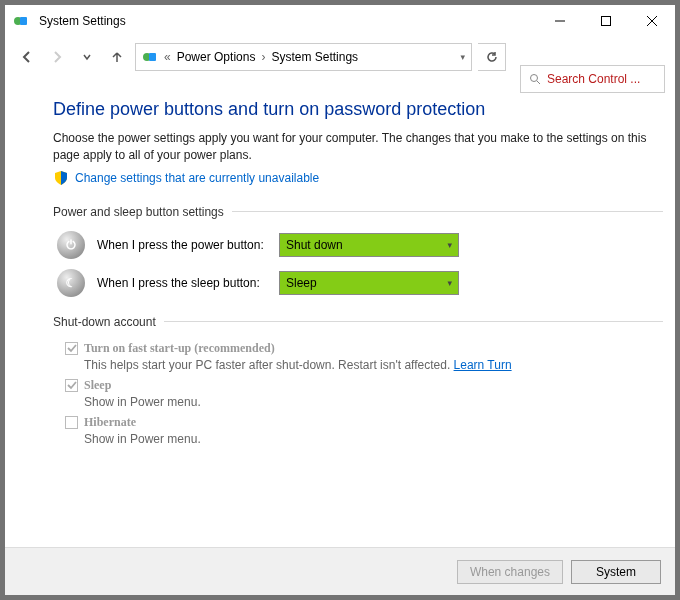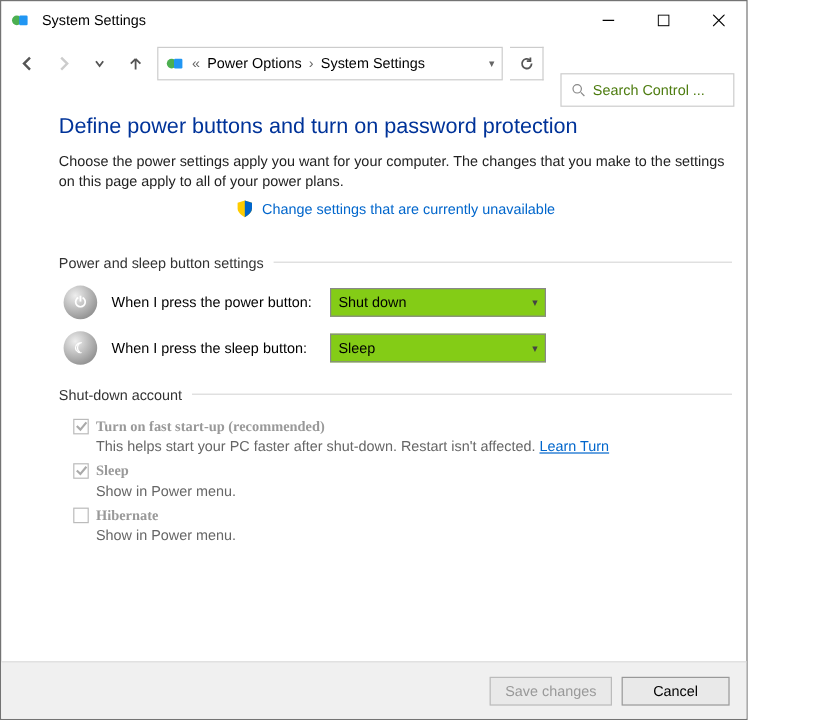--- a/index.html
+++ b/index.html
@@ -1,36 +1,36 @@
 <!DOCTYPE html>
 <html><head>
 <meta charset="utf-8">
 <style>
   * { box-sizing: border-box; font-family: "Segoe UI", Tahoma, sans-serif; font-size: 12px; }
   body { margin: 0; background: #fff; width: 680px; height: 600px; overflow: hidden; position: relative; }
-  .window { width: 623px; height: 600px; border: 1px solid #737373; display: flex; flex-direction: column; }
+  .window { width: 680px; height: 600px; border: 5px solid #737373; display: flex; flex-direction: column; }
   .titlebar { height: 32px; display: flex; align-items: center; padding: 0 0 0 8px; }
   .titlebar .title { flex: 1; padding-left: 4px; }
   .app-icon { width: 16px; height: 16px; margin-right: 6px; }
   .win-controls { display: flex; height: 100%; }
   .win-btn { width: 46px; height: 32px; display: flex; align-items: center; justify-content: center; }
   .navbar { height: 40px; display: flex; align-items: center; padding: 0 10px; gap: 6px; }
   .nav-btn { width: 24px; height: 24px; display: flex; align-items: center; justify-content: center; color: #555; }
   .nav-btn.disabled { color: #bbb; }
   .addr-box { flex: 1; height: 28px; border: 1px solid #ccc; display: flex; align-items: center; padding: 0 6px; gap: 6px; background: #fff; }
   .addr-box .bc { color: #000; }
   .addr-box .sep { color: #666; }
   .addr-box .filler { flex: 1; }
   .addr-box .v { color: #666; font-size: 9px; }
   .refresh { width: 28px; height: 28px; border: 1px solid #ccc; border-left: none; display: flex; align-items: center; justify-content: center; color: #555; }
-  .search { width: 145px; height: 28px; border: 1px solid #ccc; margin-left: 8px; display: flex; align-items: center; padding: 0 8px; color: #4d7c0f; gap: 6px; background: #fff; margin-top: 44px; }
+  .search { width: 145px; height: 28px; border: 1px solid #ccc; margin-left: 8px; display: flex; align-items: center; padding: 0 8px; color: #b91c1c; gap: 6px; background: #fff; margin-top: 44px; }
   .content { flex: 1; padding: 18px 12px 0 48px; overflow: hidden; }
   h1 { color: #003399; font-weight: 400; font-size: 18px; margin: 4px 0 10px 0; }
   .desc { color: #222; line-height: 1.4; margin-bottom: 6px; }
-  .link-row { display: flex; align-items: center; gap: 6px; margin-bottom: 30px; justify-content: center; }
+  .link-row { display: flex; align-items: center; gap: 6px; margin-bottom: 19px; }
   .shield { width: 16px; height: 16px; }
   a.link { color: #0066cc; text-decoration: none; }
   a.link.u { text-decoration: underline; }
   .group-label { display: flex; align-items: center; color: #333; margin: 8px 0 12px 0; text-align: center; }
   .group-label span { padding-right: 8px; }
   .group-label::after { content: ""; flex: 1; height: 1px; background: #d9d9d9; }
   .row { display: flex; align-items: center; margin: 10px 0 10px 4px; gap: 12px; }
   .circ-icon { width: 28px; height: 28px; border-radius: 50%; background: radial-gradient(circle at 35% 30%, #eee, #777); display: flex; align-items: center; justify-content: center; color: #fff; font-weight: bold; }
   .row-label { width: 170px; }
   .select { width: 180px; height: 24px; border: 1px solid #888; background: #84cc16; display: flex; align-items: center; justify-content: space-between; padding: 0 6px; }
@@ -188,16 +188,16 @@
     <div class="chk dis"></div>
     <div class="chk-body dis">
       <span class="t">Hibernate</span>
       <span class="d">Show in Power menu.</span>
     </div>
         </div>
       </div>
   </div>
 
   <div class="footer">
-    <div class="btn dis">Save changes</div>
-    <div class="btn">Cancel</div>
+    <div class="btn dis">When changes</div>
+    <div class="btn">System</div>
   </div>
 </div>
 
 </body></html>

